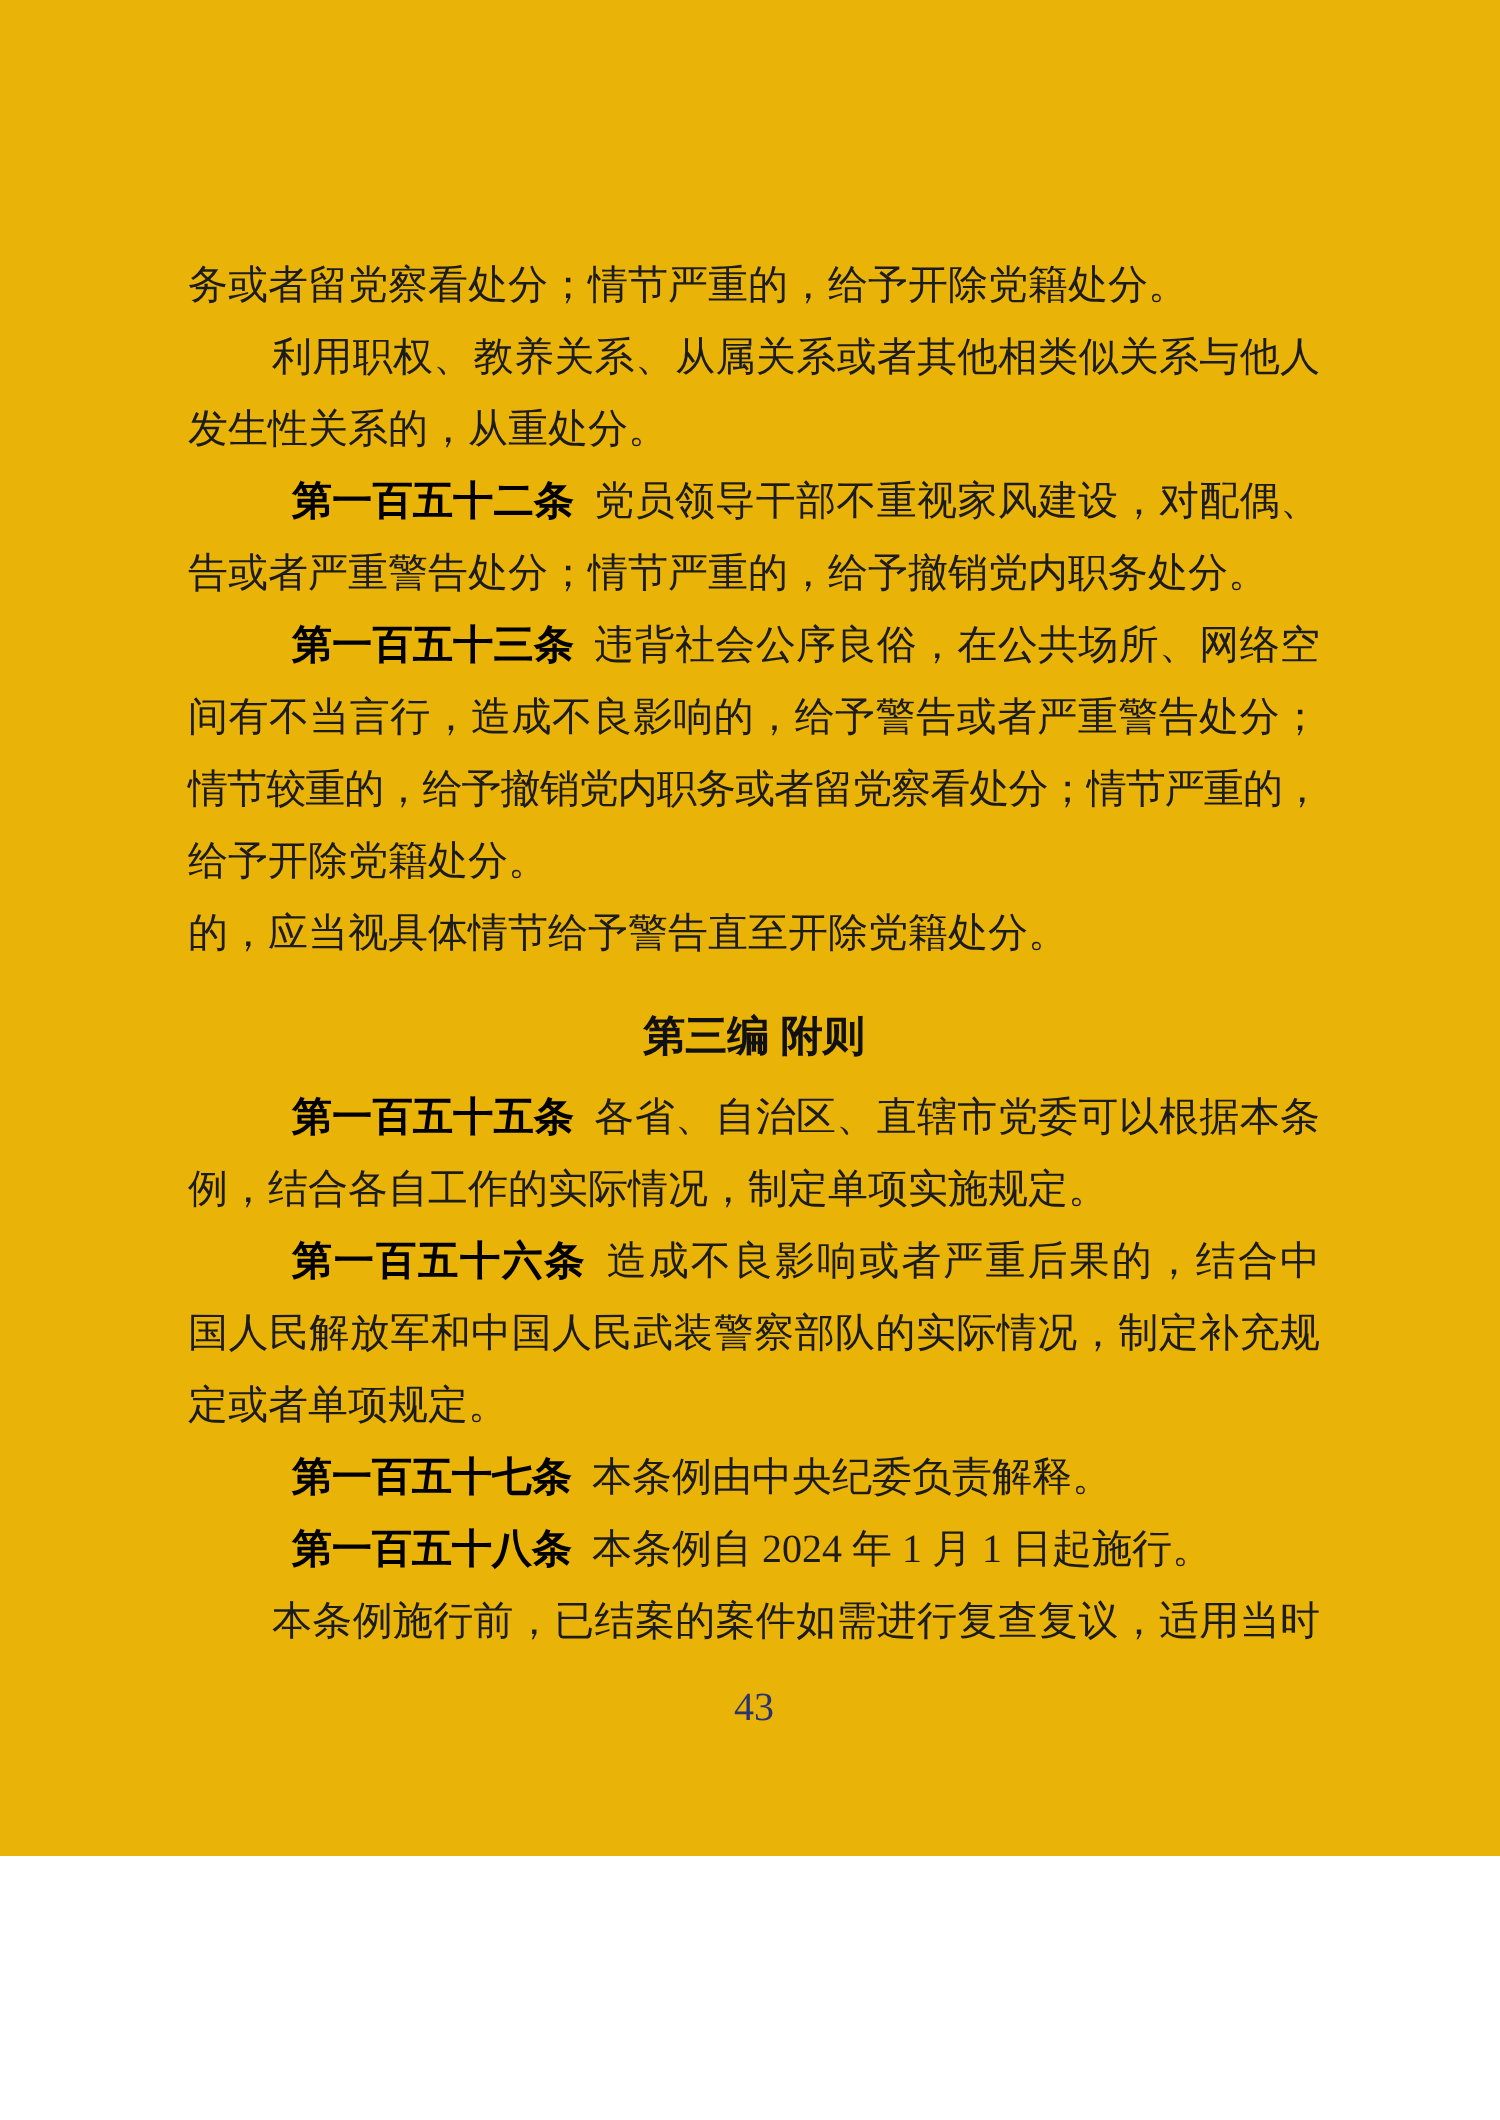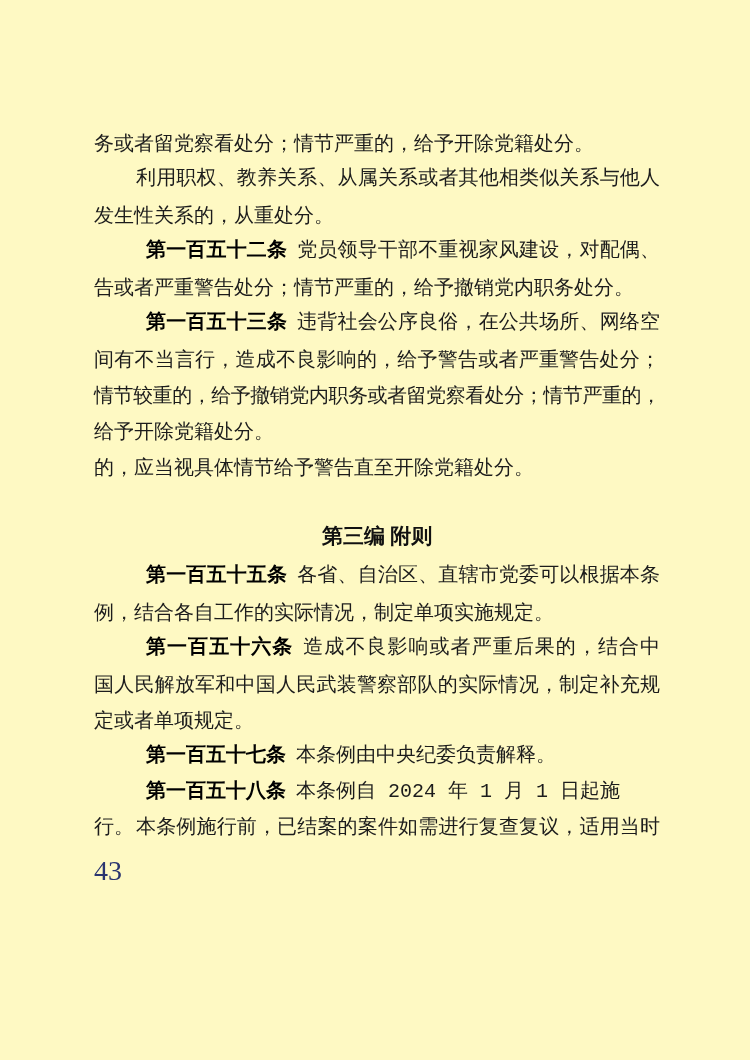--- a/index.html
+++ b/index.html
@@ -10,22 +10,22 @@
   body {
     width: 750px;
     height: 1060px;
     overflow: hidden;
     font-family: "Liberation Serif", "DejaVu Serif", serif;
     color: #1c1c1c;
   }
   .page {
     position: relative;
     width: 750px;
-    height: 1060px;
-    background: #fef9c3;
+    height: 928px;
+    background: #eab308;
   }
   .content {
     position: absolute;
     left: 94px;
     top: 125px;
     width: 566px;
   }
   .line {
     height: 36px;
     line-height: 36px;
@@ -36,47 +36,46 @@
   }
   
   .j {
     text-align: justify;
     text-align-last: justify;
     text-justify: inter-character;
   }
   
   .ind {
     text-indent: 42px;
-    font-family: Liberation Mono, monospace;
   }
   
   .tight {
     letter-spacing: -1px;
   }
   .lead {
     font-weight: bold;
     color: #000000;
     margin-right: 10px;
     margin-left: 10px;
   }
   .section-heading {
-    margin-top: 33px;
+    margin-top: 16px;
     margin-bottom: 4px;
     height: 36px;
     line-height: 36px;
     text-align: center;
     font-size: 21px;
     font-weight: bold;
-    font-family: Liberation Serif, serif;
+    font-family: Liberation Sans, sans-serif;
     color: #111111;
   }
   .page-number {
     margin-top: 12px;
-    text-align: left;
-    font-size: 28px;
+    text-align: center;
+    font-size: 20px;
     line-height: 26px;
     color: #2a3570;
     font-family: "Liberation Serif", "DejaVu Serif", serif;
   }
 </style>
 </head>
 <body>
 
 <div class="page">
   <div class="content">

